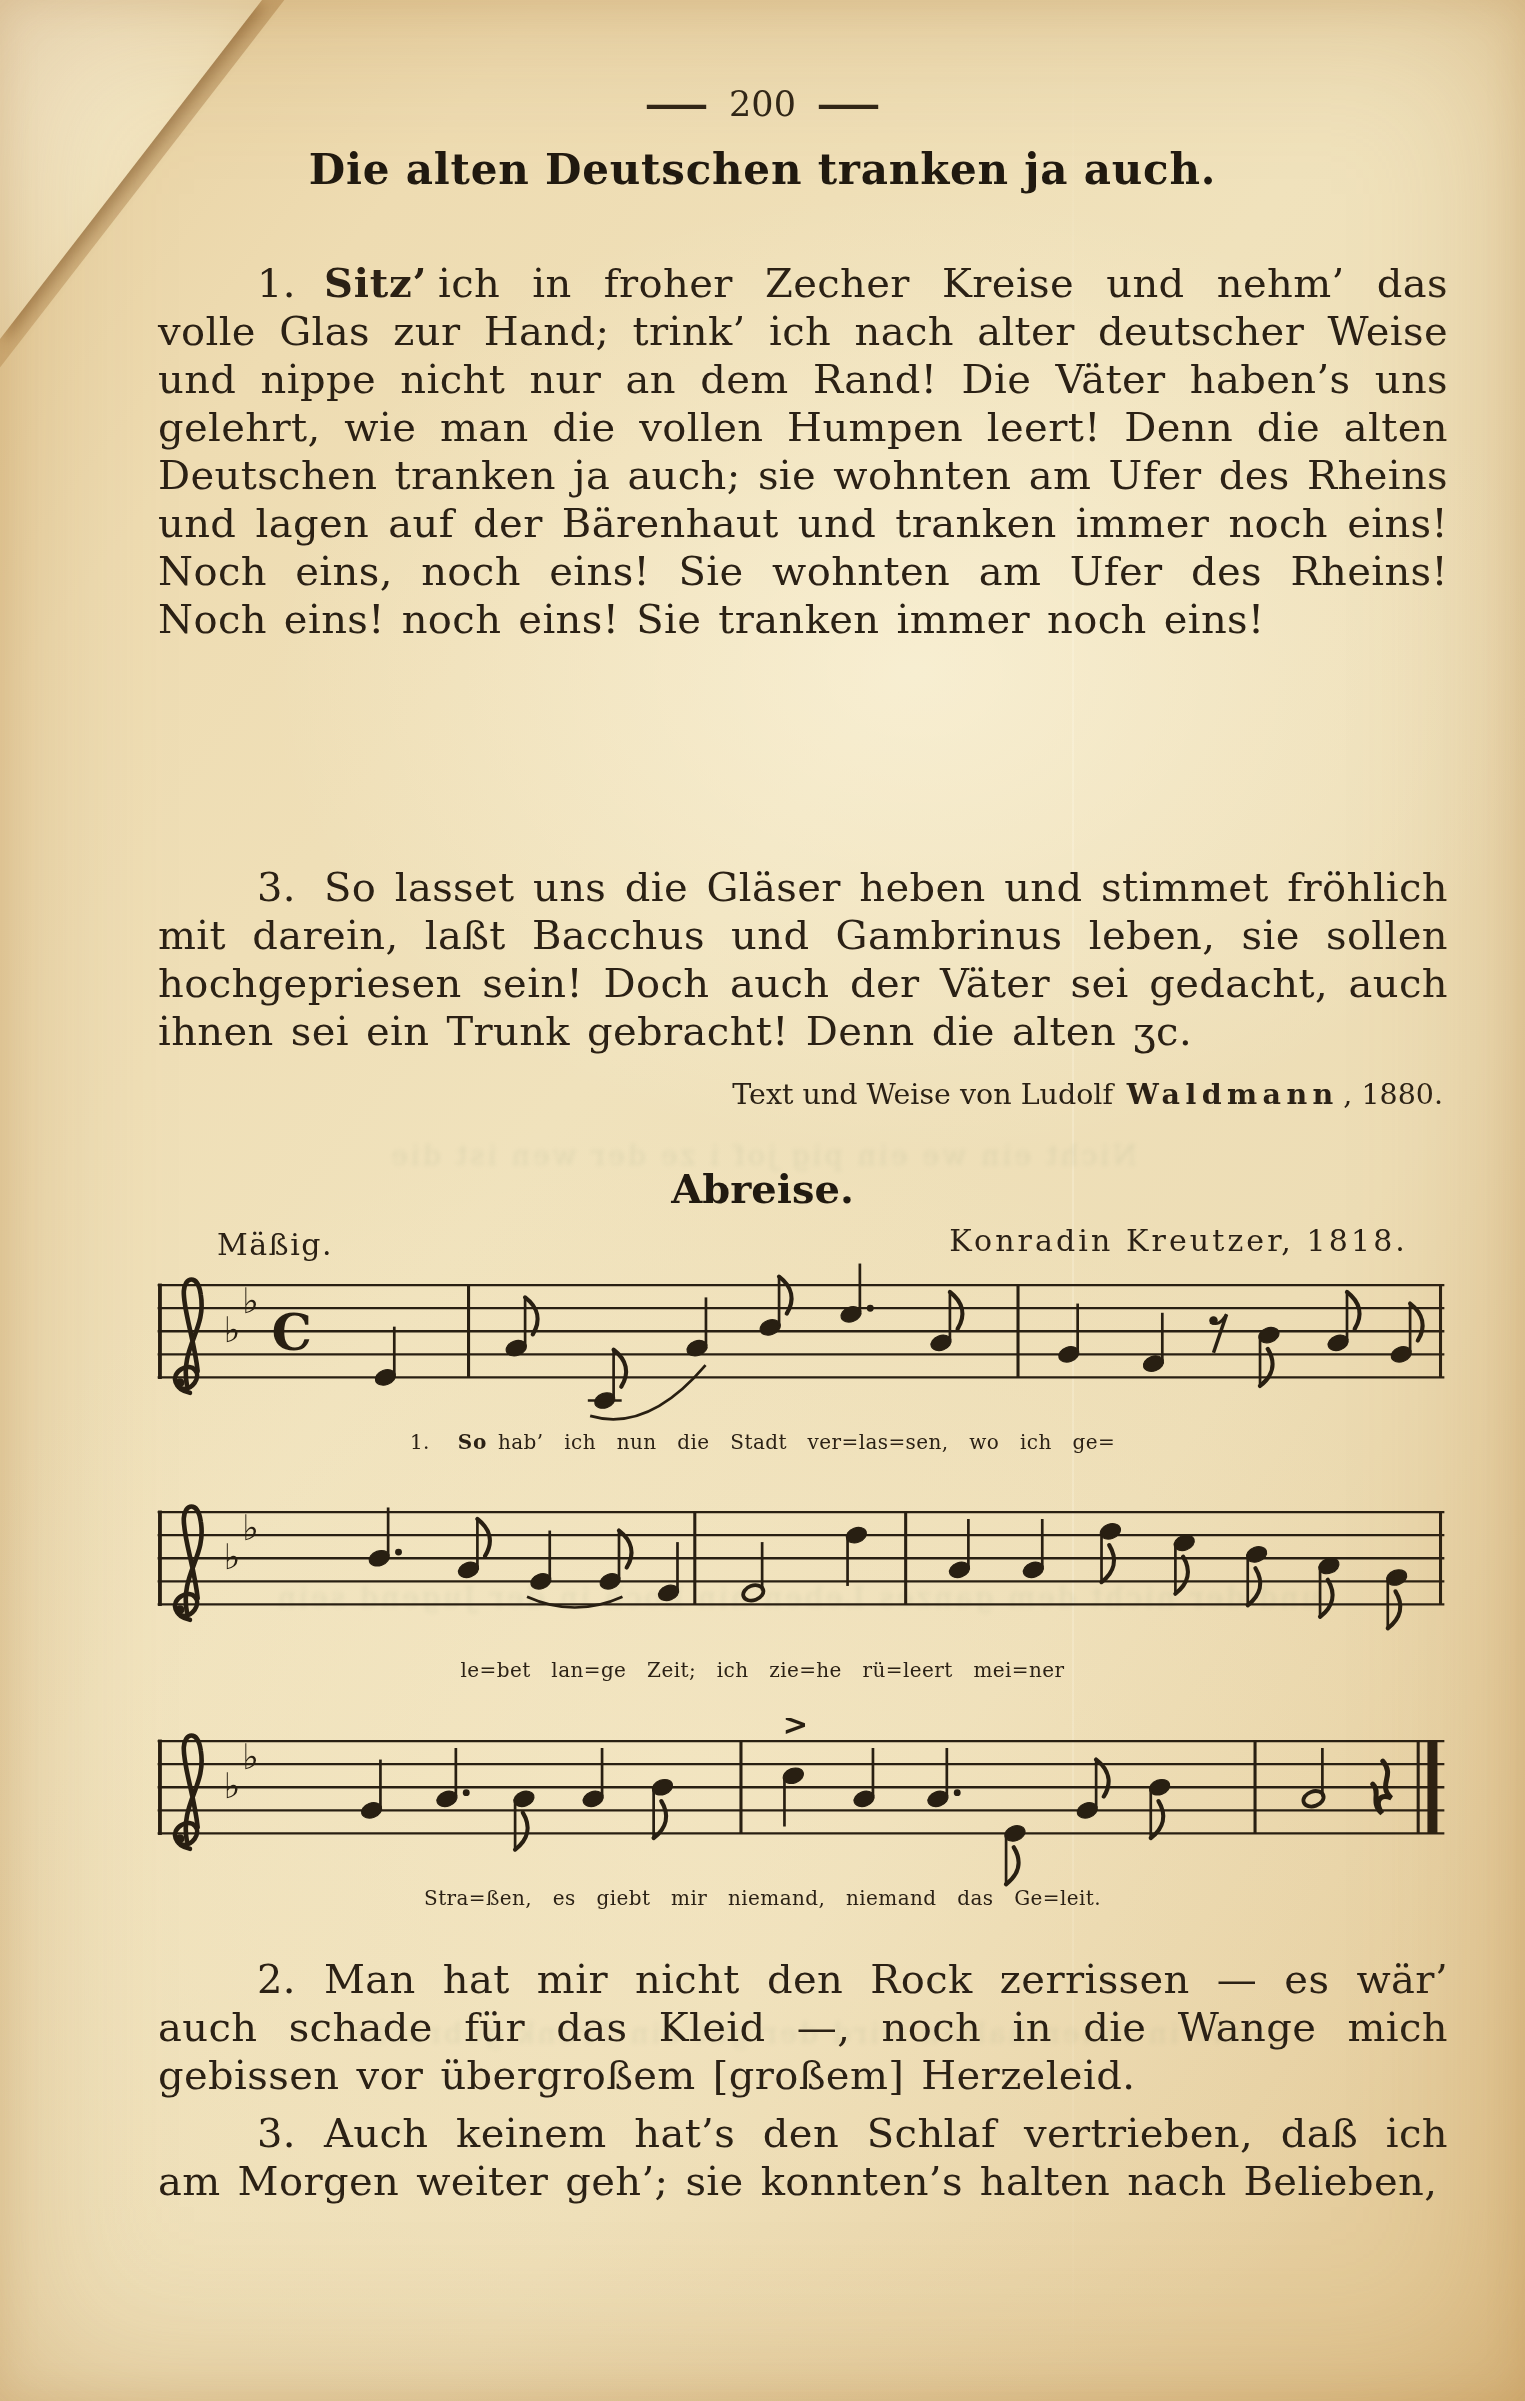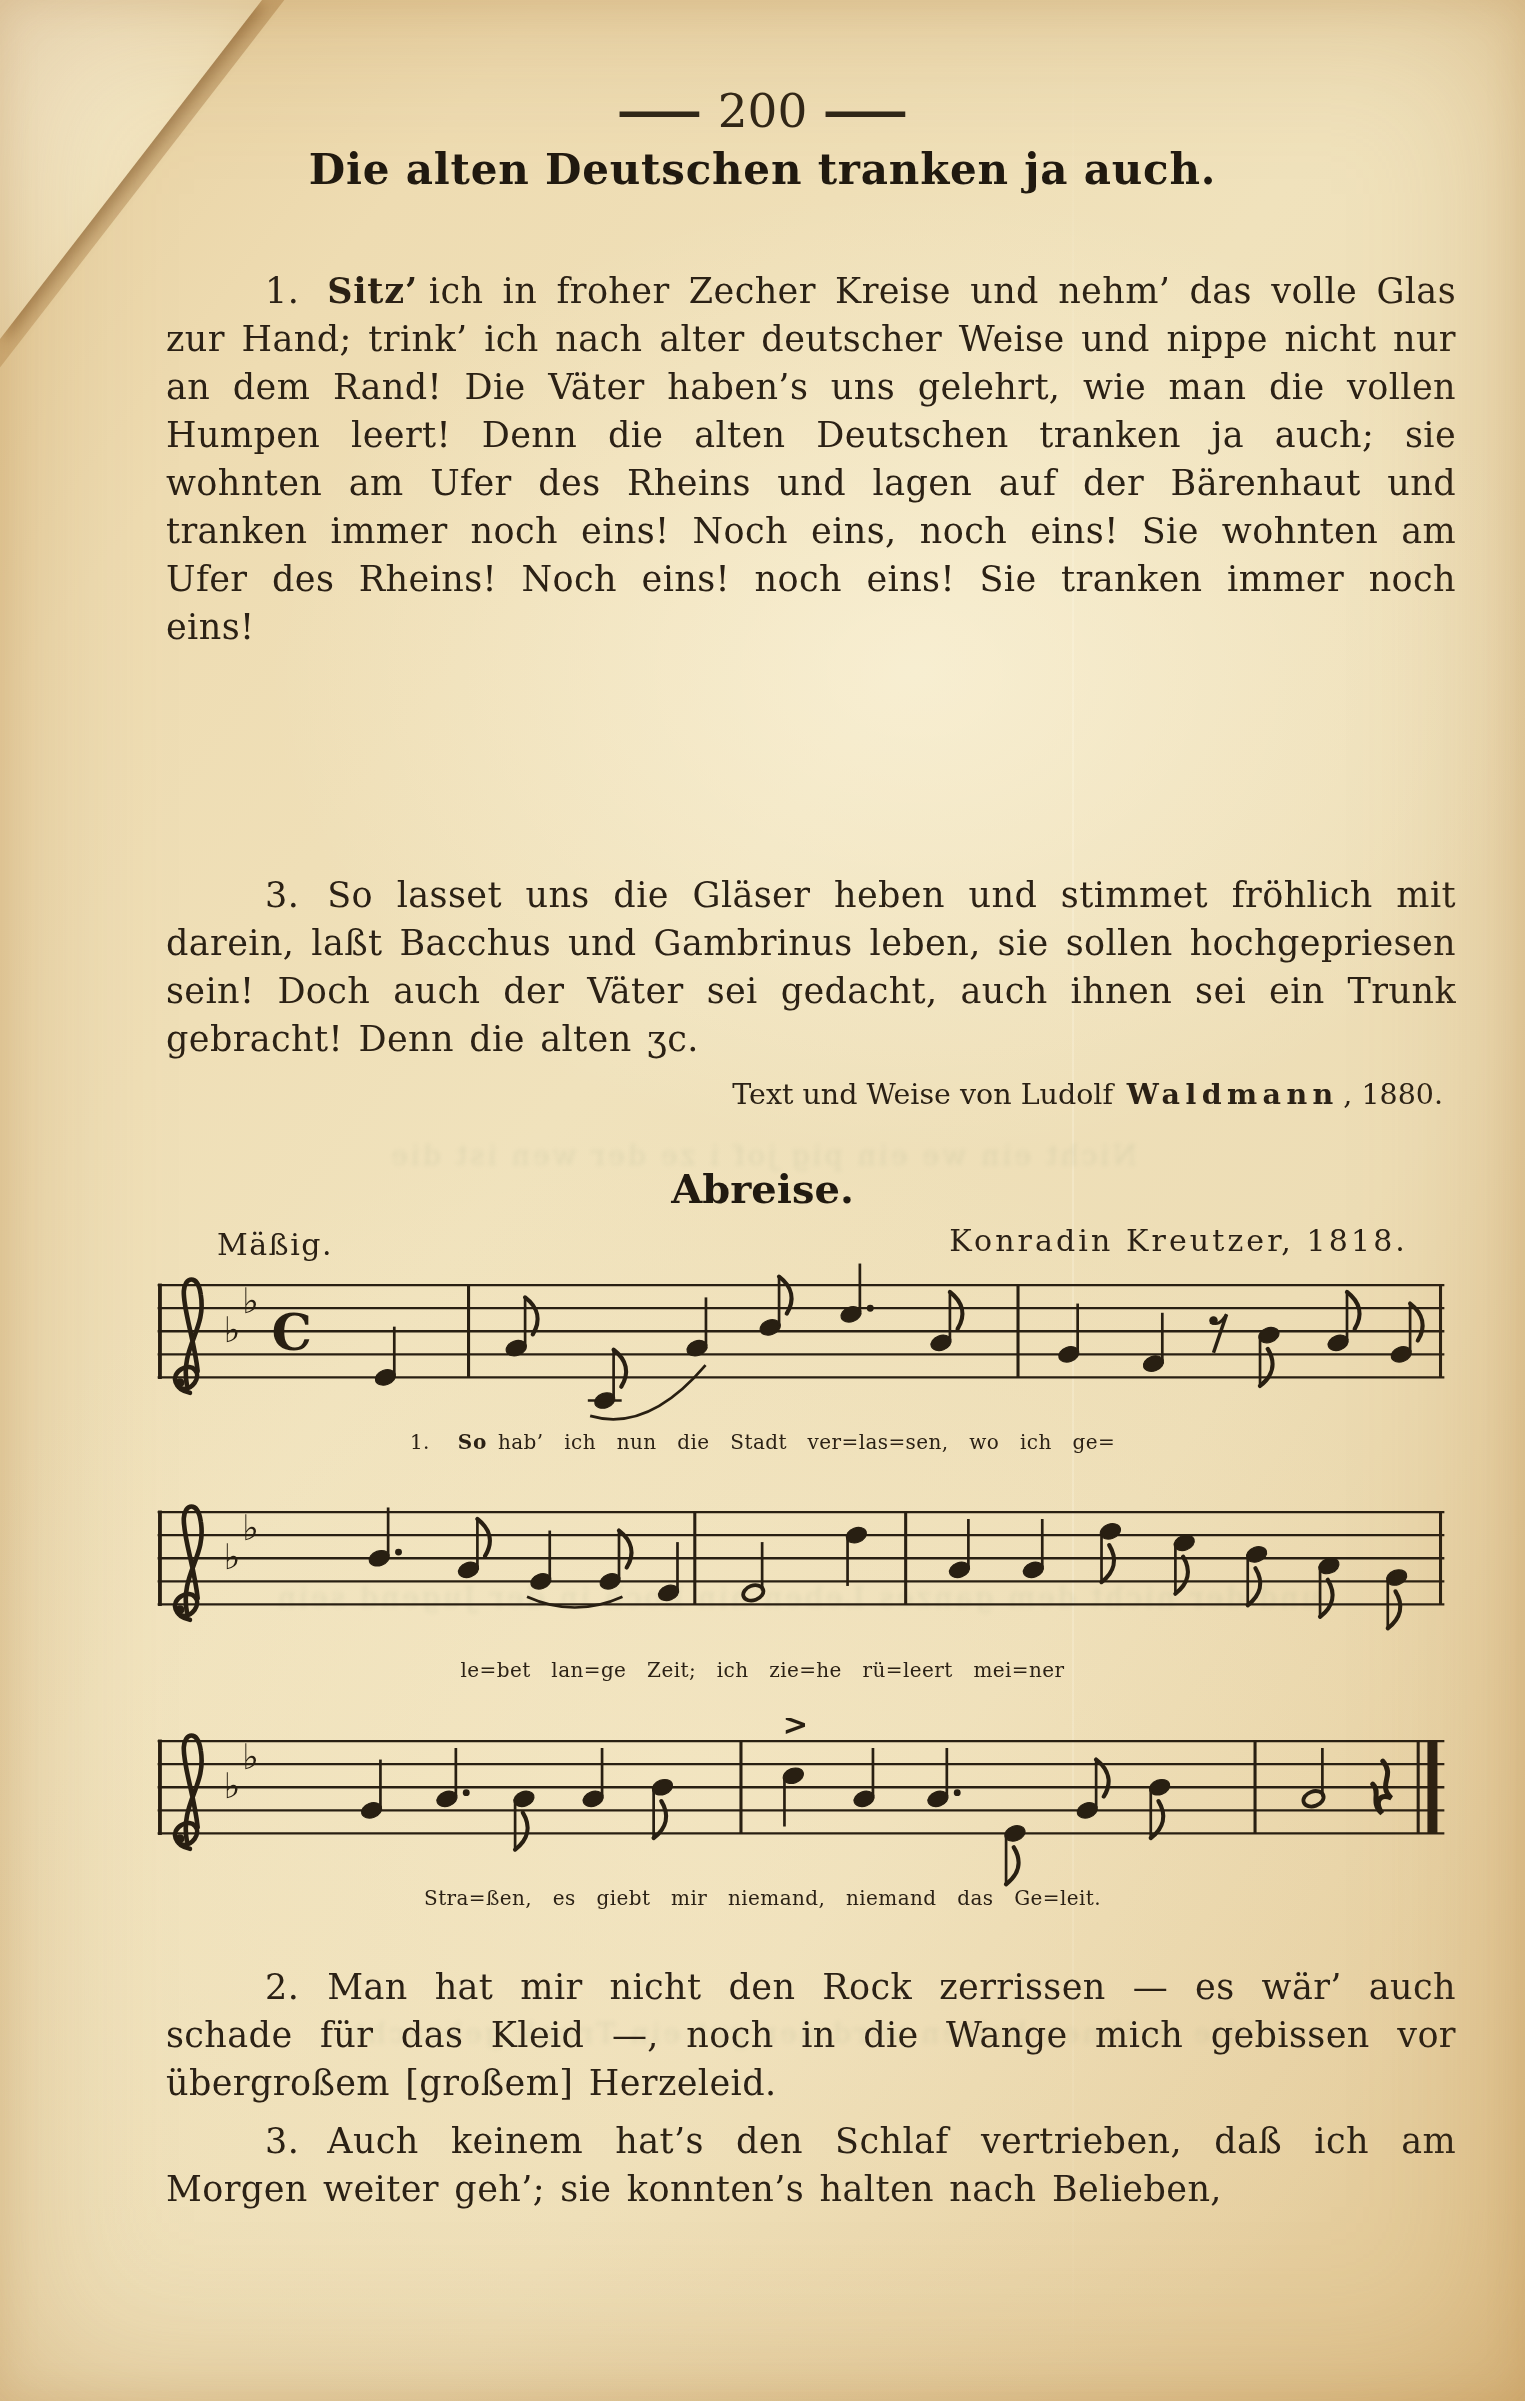--- a/index.html
+++ b/index.html
@@ -19,27 +19,27 @@
   .fold-wrap{position:absolute;top:0;left:0;filter:drop-shadow(5.4px 5.4px 6.2px rgba(104,66,22,.4));}
   .fold-flap{width:262px;height:339px;clip-path:polygon(0 0,262px 0,0 339px);
     background:linear-gradient(128deg,#f8efd6 0%,#f3e6c2 45%,#e8d4a6 80%,#dfc694 100%);}
   .crease{position:absolute;top:0;bottom:0;left:1072px;width:2.3px;opacity:.5;
     background:linear-gradient(180deg,rgba(255,252,238,0),rgba(255,252,238,.5) 30%,rgba(255,252,238,.45) 70%,rgba(255,252,238,0));}
   .ghost{position:absolute;transform:scaleX(-1);color:#7f9472;opacity:.13;filter:blur(1.9px);
     font-size:28px;letter-spacing:3.1px;white-space:nowrap;text-align:center;}
   .g1{top:1139px;left:254px;right:254px;}
   .g2{top:1581px;left:185px;right:116px;}
   .g3{top:2017px;left:185px;right:116px;}
-  .page-num{position:absolute;top:83px;left:0;right:0;text-align:center;font-size:47px;color:#2e2517;}
+  .page-num{position:absolute;top:83px;left:0;right:0;text-align:center;font-size:35px;color:#2e2517;}
   .pndash{display:inline-block;margin:0 35px;transform:scaleX(1.9);font-weight:bold;}
   .title1{position:absolute;top:129px;left:0;right:0;margin:16px;text-align:center;
     font-size:42px;font-weight:bold;letter-spacing:0.8px;color:#211a10;}
   .title2{position:absolute;top:1165px;left:0;right:0;margin:0;text-align:center;
     font-size:40px;font-weight:bold;color:#211a10;}
-  .verse{position:absolute;left:158px;width:1290px;margin:8px;font-size:35px;line-height:48px;
+  .verse{position:absolute;left:158px;width:1290px;margin:0;font-size:40px;line-height:48px;
     text-align:justify;text-indent:99px;letter-spacing:0.4px;word-spacing:3.9px;}
   .vnum:not(:empty){margin-right:28px;}
   .lead:not(:empty){font-weight:bold;margin-right:10.8px;letter-spacing:0.8px;}
   .attrib{position:absolute;top:1077px;left:158px;width:1285px;margin:0;font-size:28.5px;text-align:right;}
   .sperr{letter-spacing:5.4px;margin:0 4.6px;font-weight:bold;}
   .tempo{position:absolute;top:1227px;left:217px;font-size:30px;letter-spacing:1.5px;}
   .composer{position:absolute;top:1223px;right:117px;font-size:30px;letter-spacing:3.1px;margin-left:8px;}
   .staff{position:absolute;left:154px;}
   .lyric{position:absolute;left:0;right:0;text-align:center;font-size:20px;word-spacing:14px;letter-spacing:0.4px;}
 </style>

